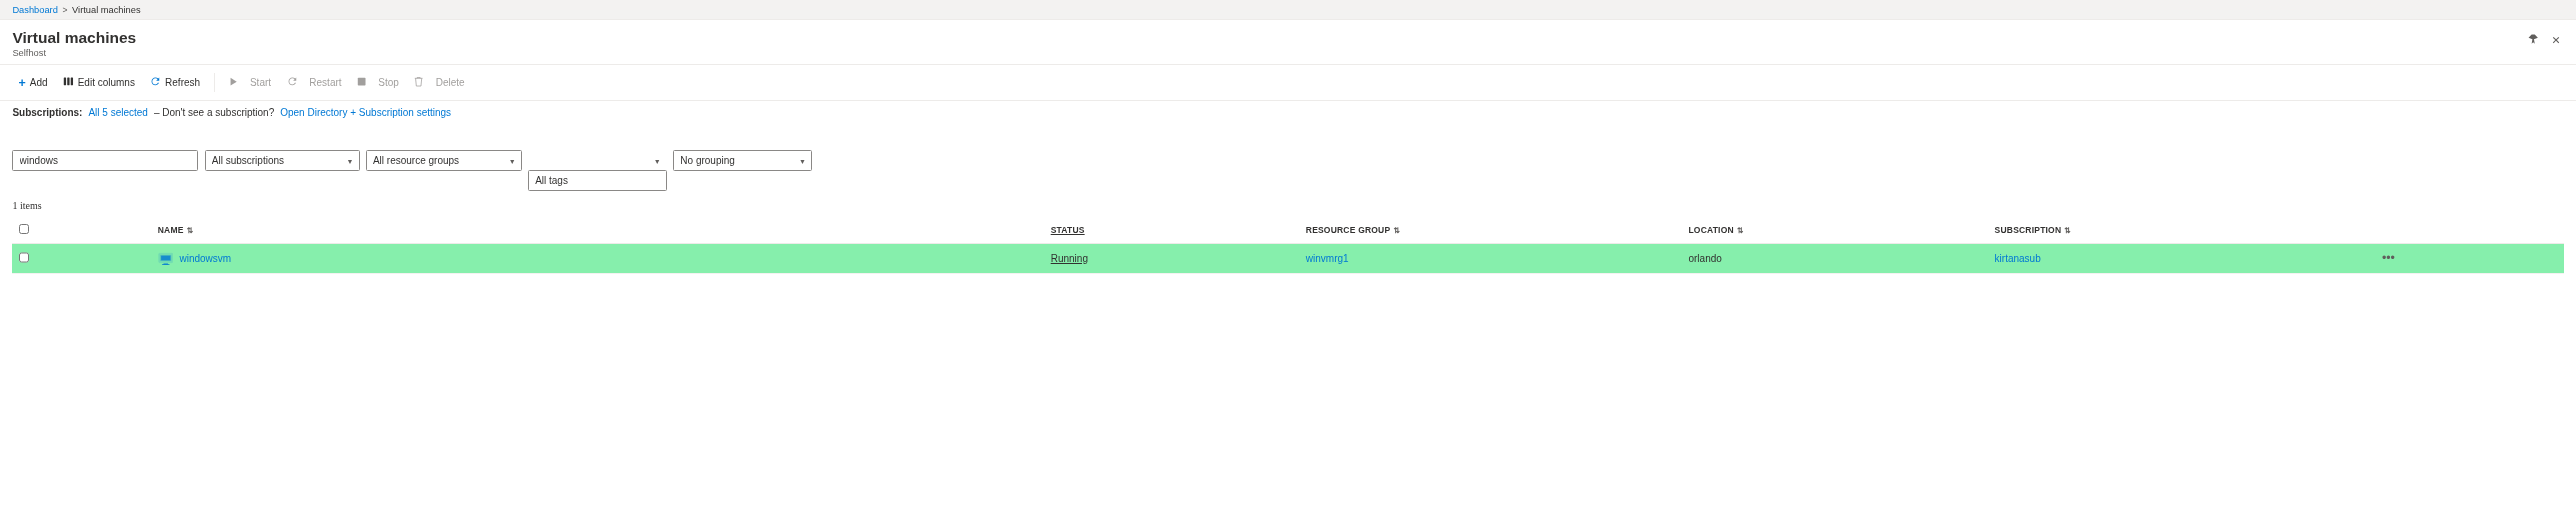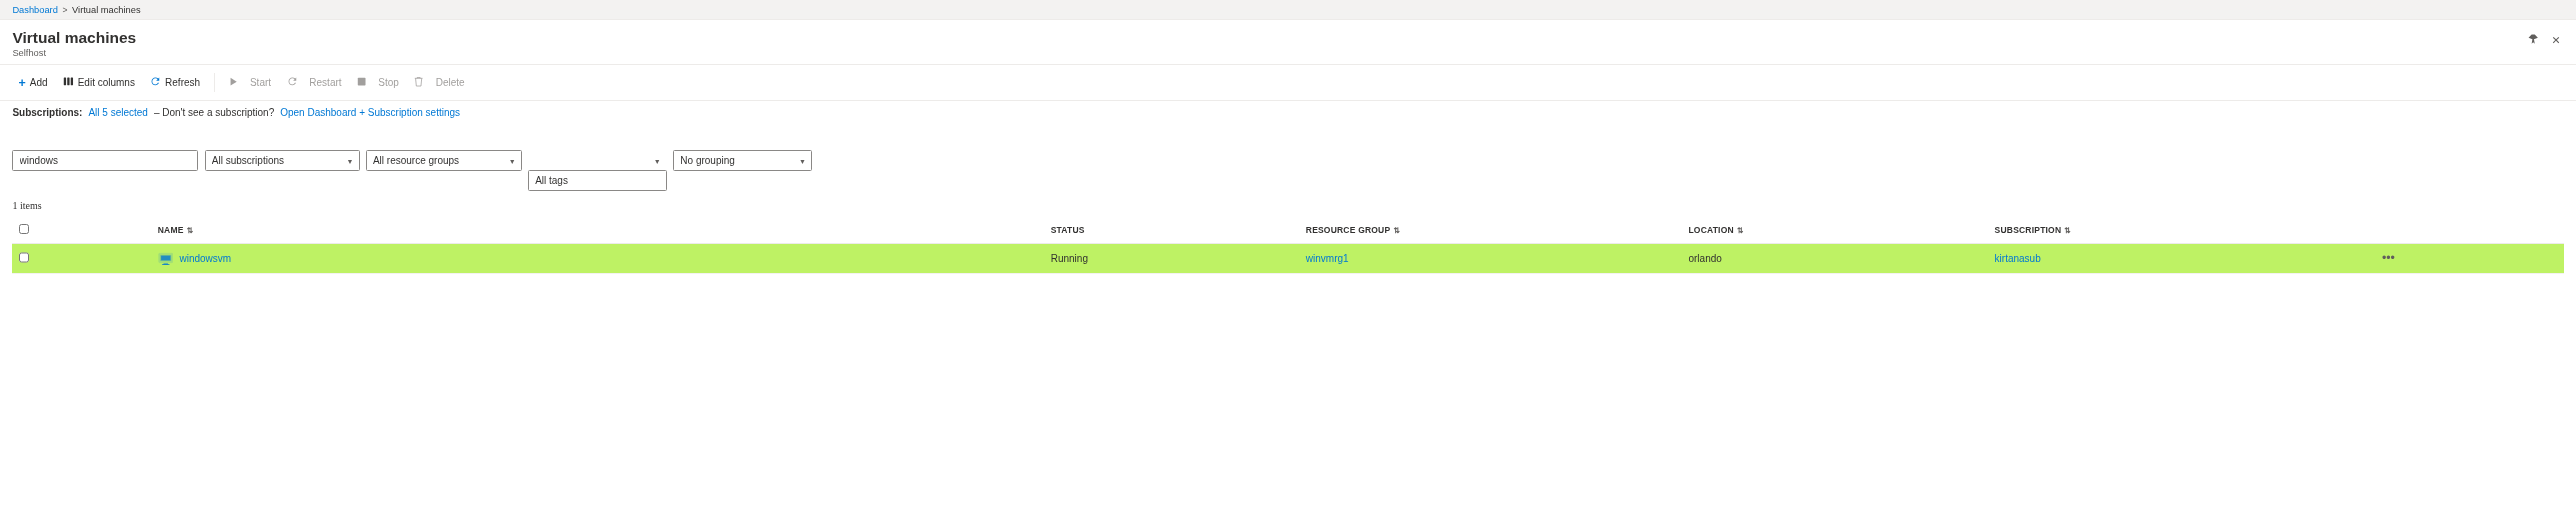--- a/index.html
+++ b/index.html
@@ -179,25 +179,25 @@
       gap: 3.1px;
     }
     .sort-icon { color: #605e5c; font-size: 7.7px; }
     .vm-table td {
       padding: 6.2px 6.2px;
       font-size: 10px;
       color: #323130;
       border-bottom: 0.8px solid #f3f2f1;
     }
     .vm-table tbody tr {
-      background: #bef264;
+      background: #86efac;
     }
     .col-checkbox { width: 25px; }
     .col-name { width: 35%; }
-    .col-status { width: 10%; }
+    .col-status { width: 10%; text-decoration: underline; }
     .col-resource-group { width: 15%; }
     .col-location { width: 12%; }
     .col-subscription { width: 15%; }
     .col-actions { width: 31px; }
 
     .checkbox-input {
       width: 10.8px;
       height: 10.8px;
       cursor: pointer;
       border: 0.8px solid #8a8886;
@@ -316,21 +316,21 @@
       </svg>
     </span>
     <span>Delete</span>
   </button>
 </div>
 
 <div class="subscription-bar">
   <span class="sub-label">Subscriptions:</span>
   <a class="sub-link">All 5 selected</a>
   <span class="sub-text">– Don't see a subscription?</span>
-  <a class="sub-link">Open Dashboard + Subscription settings</a>
+  <a class="sub-link">Open Directory + Subscription settings</a>
 </div>
 
 <div class="filter-row">
   <input type="text" class="filter-input" value="windows" placeholder="windows" style="">
   <div class="select-wrapper">
     <select class="filter-select select-subscriptions">
       <option>All subscriptions</option>
     </select>
   </div>
   <div class="select-wrapper">

